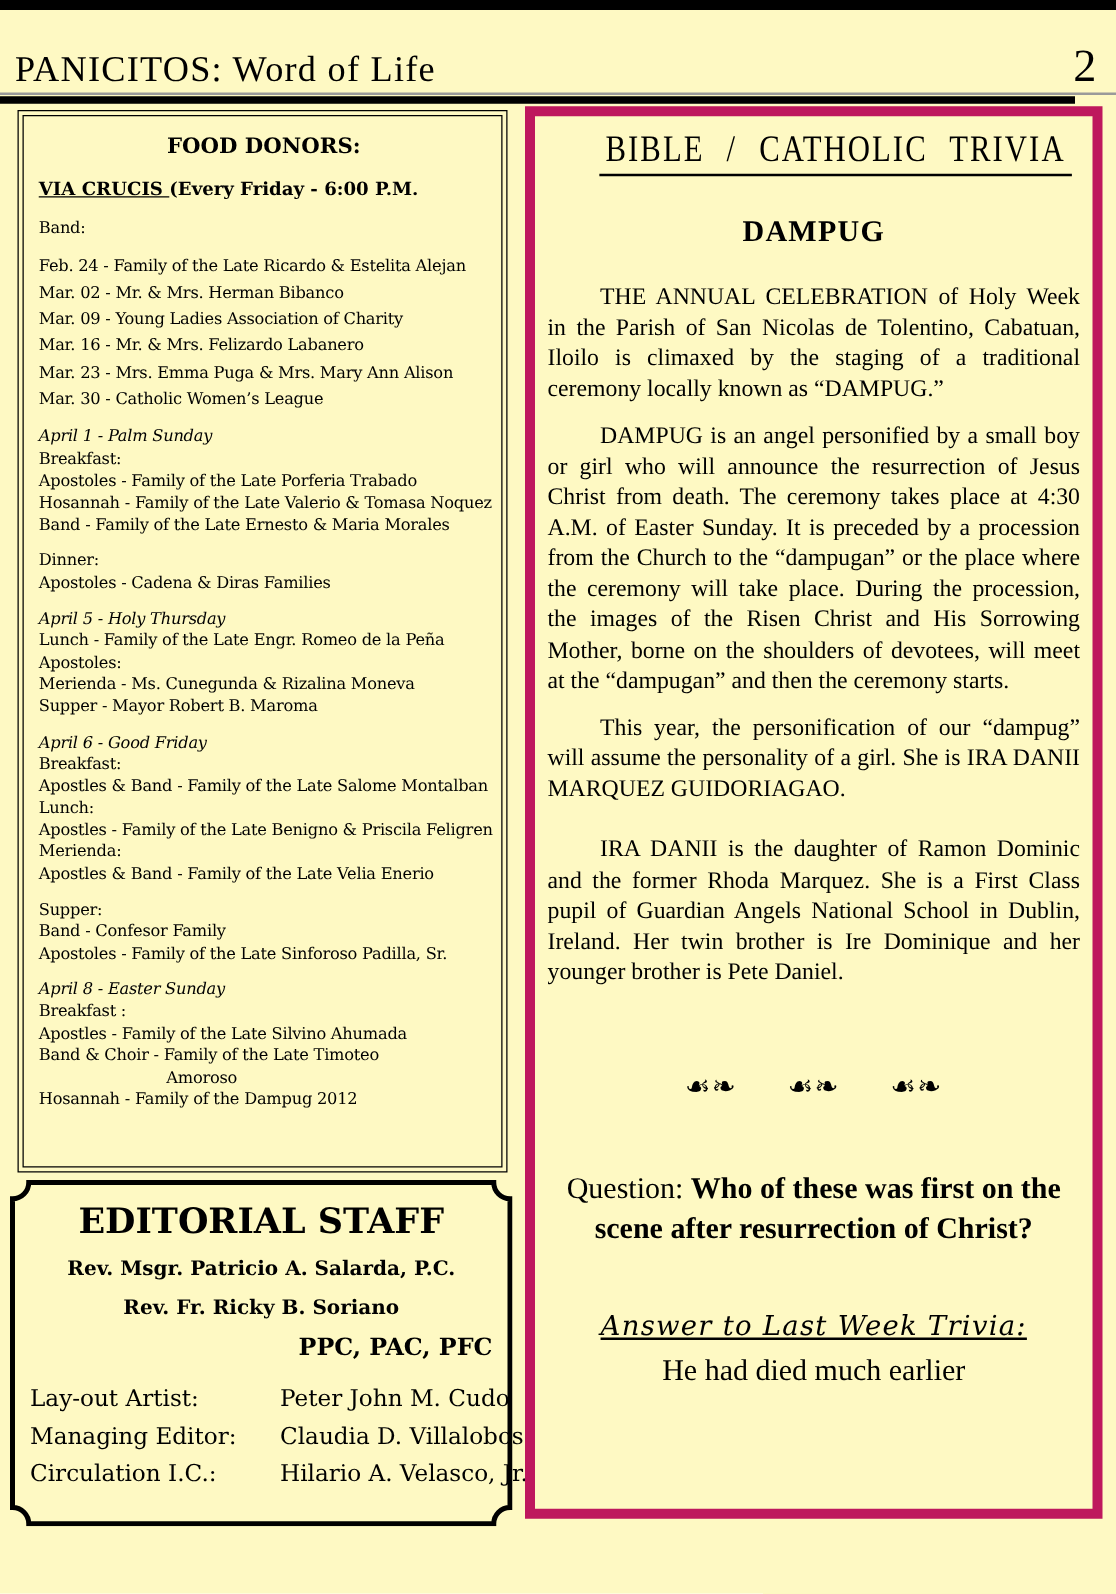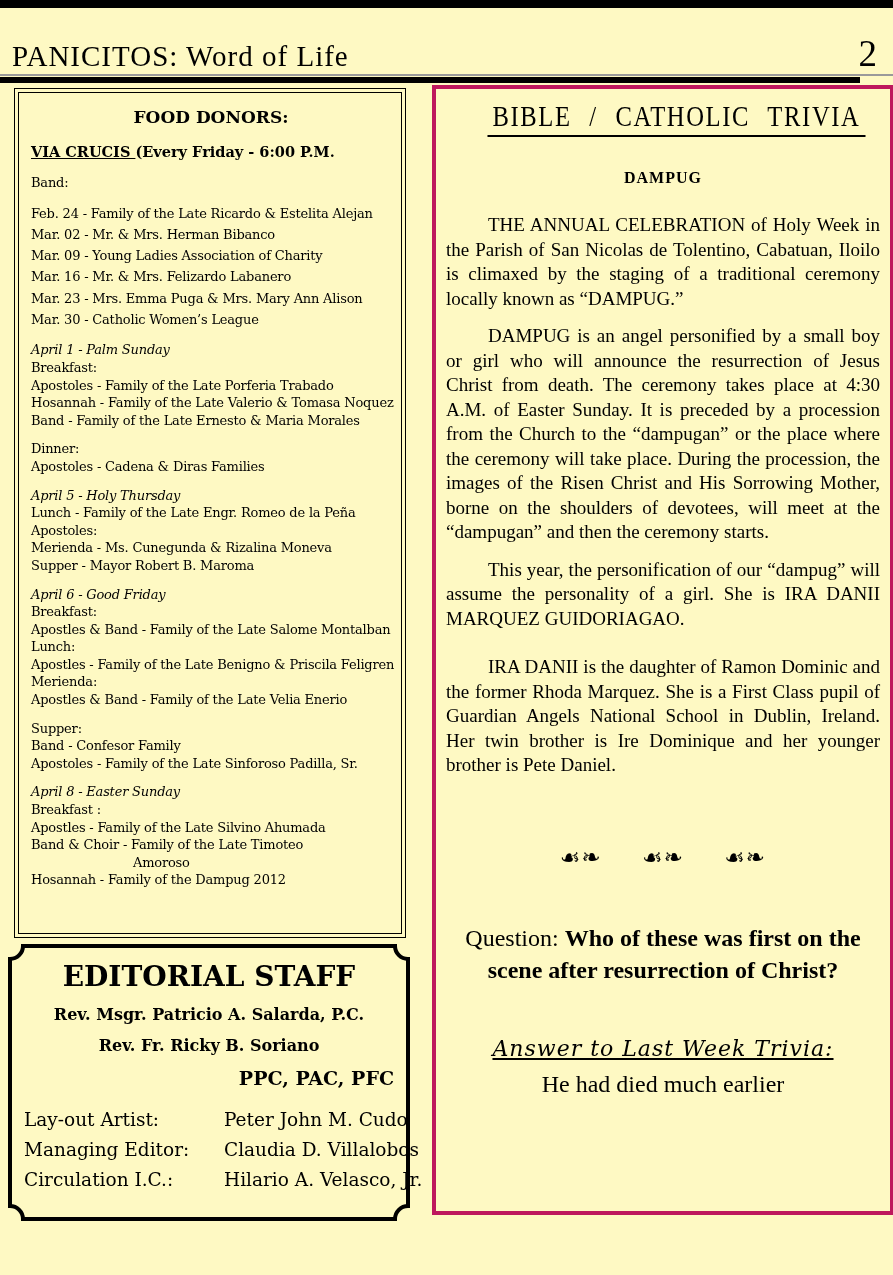--- a/index.html
+++ b/index.html
@@ -37,27 +37,27 @@
   .editorial-content{position:absolute;left:0;top:0;right:0;bottom:0;padding:16px 16px 0 16px;
                      box-sizing:border-box;font-family:"DejaVu Serif",serif;}
   .editorial-heading{text-align:center;font-weight:bold;font-size:28px;margin:0 0 12px 0;}
   .editorial-name1,.editorial-name2{text-align:center;font-weight:bold;font-size:16px;margin:0 0 12px 0;}
   .editorial-name3{text-align:right;font-weight:bold;font-size:19px;margin:0 0 16px 0;}
   .staff-row{display:grid;grid-template-columns:176px 1fr;font-size:18.5px;line-height:30px;
              font-family:"DejaVu Serif",serif;}
   .staff-name{white-space:nowrap;margin-left:24px;}
 
   
-  .trivia-box{position:absolute;left:432px;top:85px;width:462px;height:1130px;
-              border:4px solid #be185d;box-sizing:border-box;padding:8px 10px 0 10px;}
+  .trivia-box{position:absolute;left:420px;top:85px;width:462px;height:1130px;
+              border:8px solid #be185d;box-sizing:border-box;padding:8px 10px 0 10px;}
   .trivia-title-wrap{text-align:center;margin-top:2px;}
   .trivia-title{display:inline-block;transform:scaleX(0.82);transform-origin:center;
                 font-size:30px;letter-spacing:2px;word-spacing:12px;white-space:nowrap;
                 border-bottom:2px solid #000;padding:0 6px 2px 6px;}
-  .trivia-subtitle{text-align:center;font-weight:bold;font-size:16px;letter-spacing:1px;margin-top:32px;}
+  .trivia-subtitle{text-align:center;font-weight:bold;font-size:24px;letter-spacing:1px;margin-top:32px;}
   .article{margin-top:26px;}
   .article-para{font-size:19px;line-height:24.5px;text-align:justify;text-indent:42px;
                 margin:0 0 13px 0;}
   .article-para:nth-child(4){margin-top:24px;}
   .ornament-row{text-align:center;font-family:"DejaVu Sans",sans-serif;font-size:23px;
                 margin-top:66px;letter-spacing:1px;}
   .ornament-row span{margin:0 16px;}
   .question-block{margin-top:52px;text-align:center;font-size:24px;line-height:32px;padding:0 2px;}
   .question-text{font-weight:bold;}
   .answer-heading-wrap{text-align:center;margin-top:50px;}

